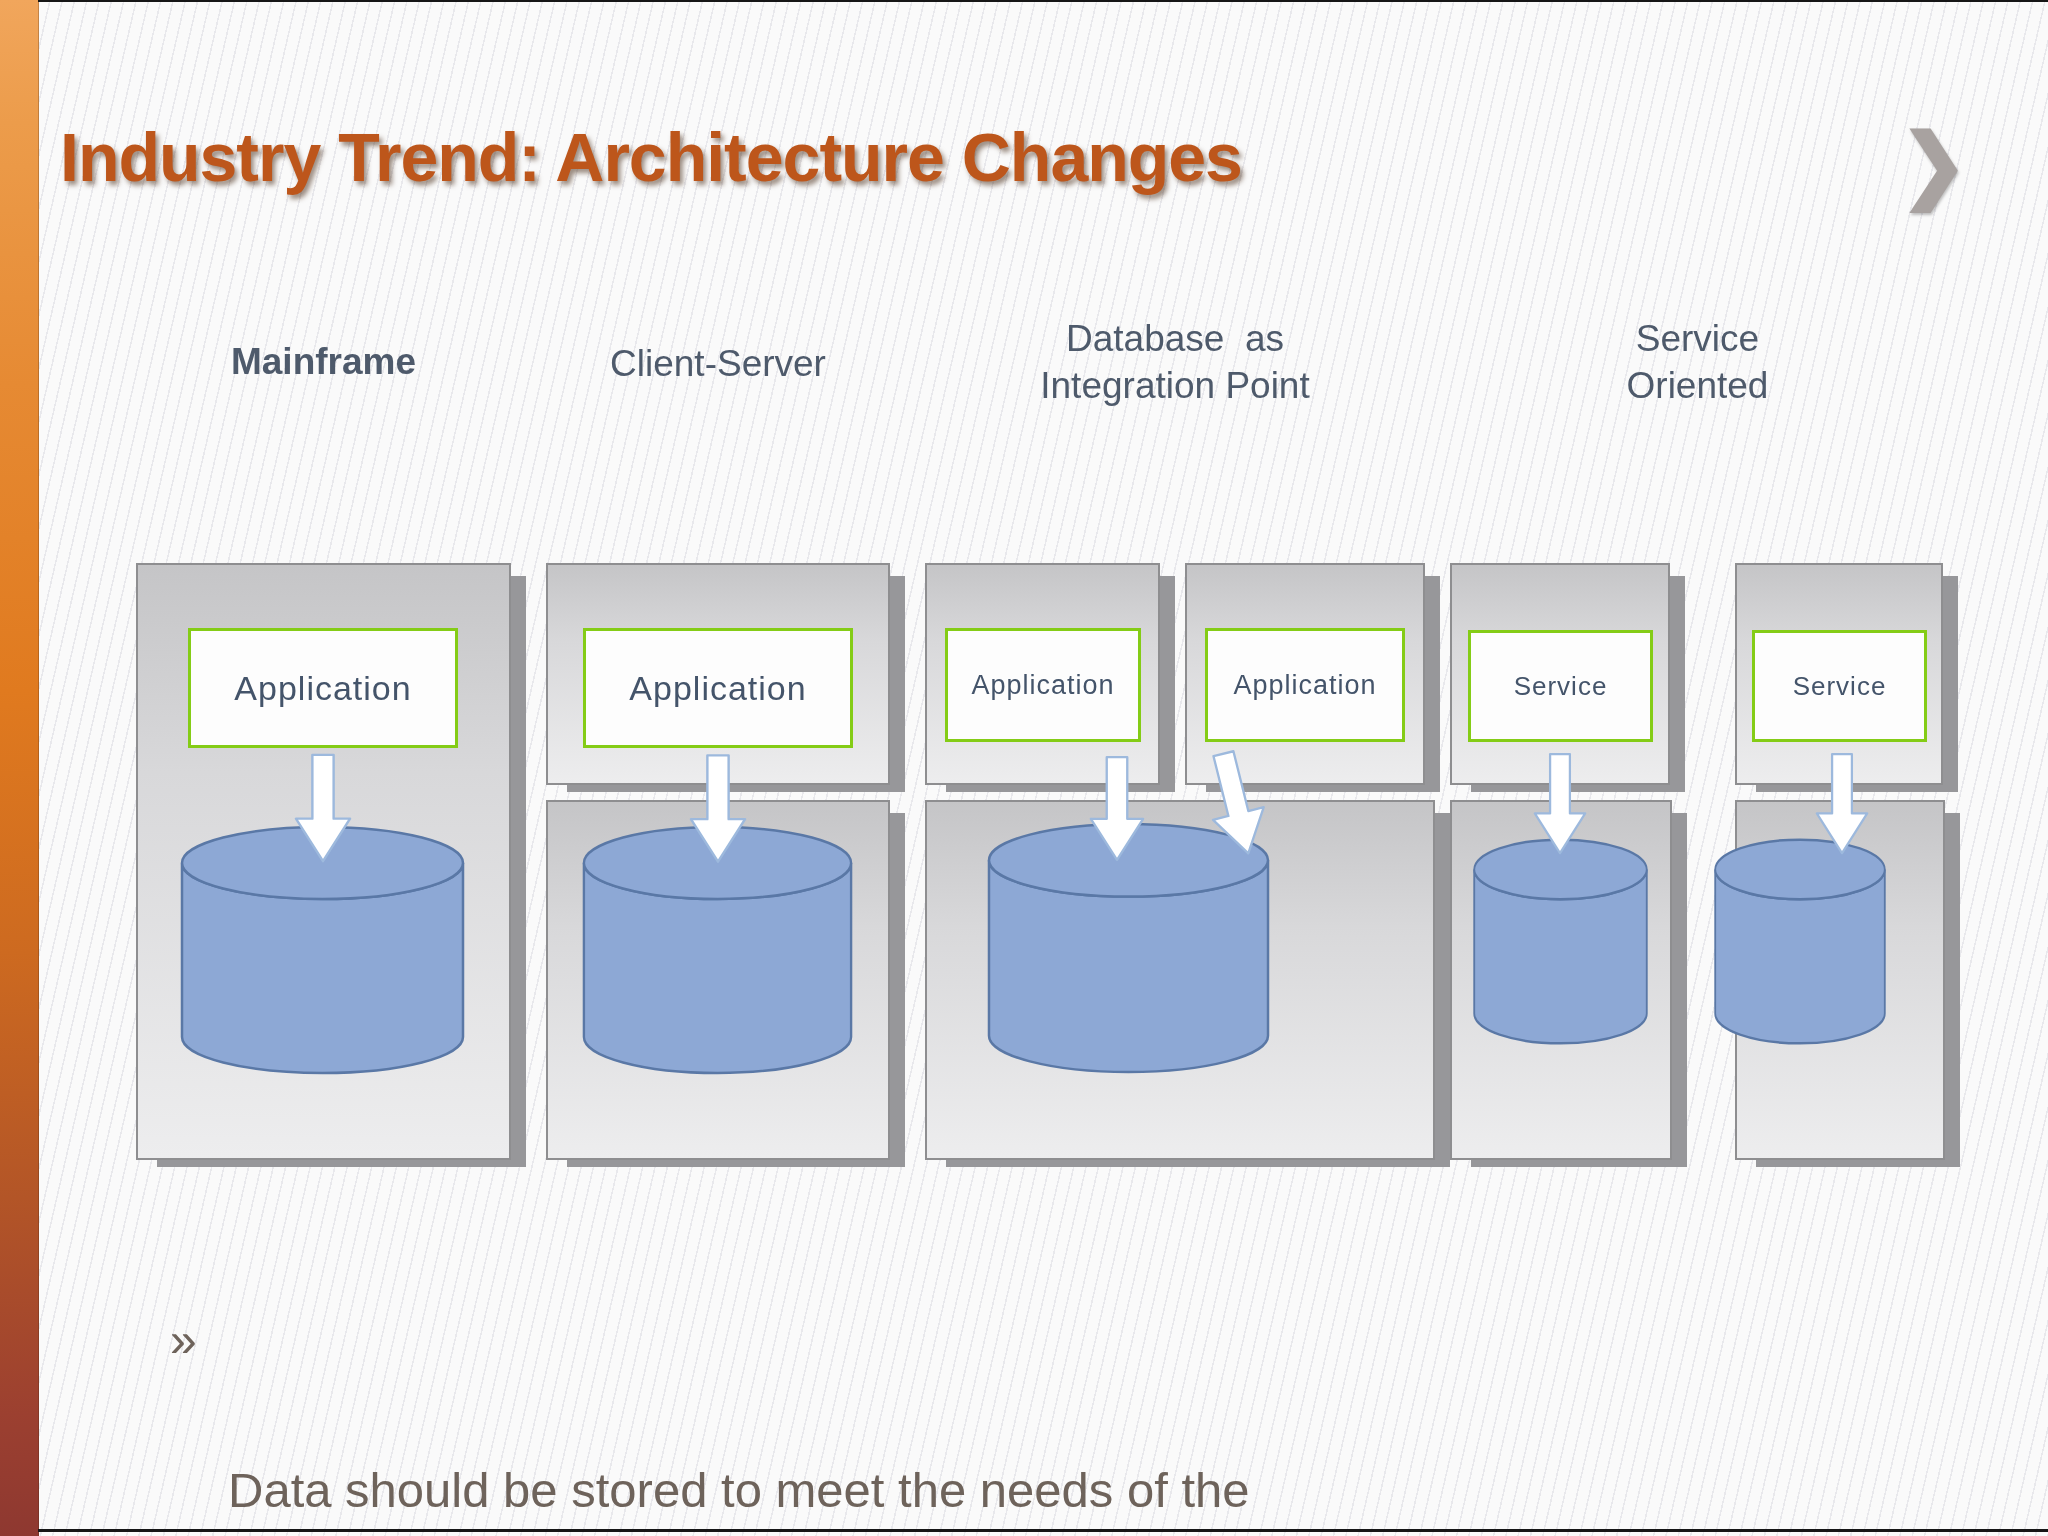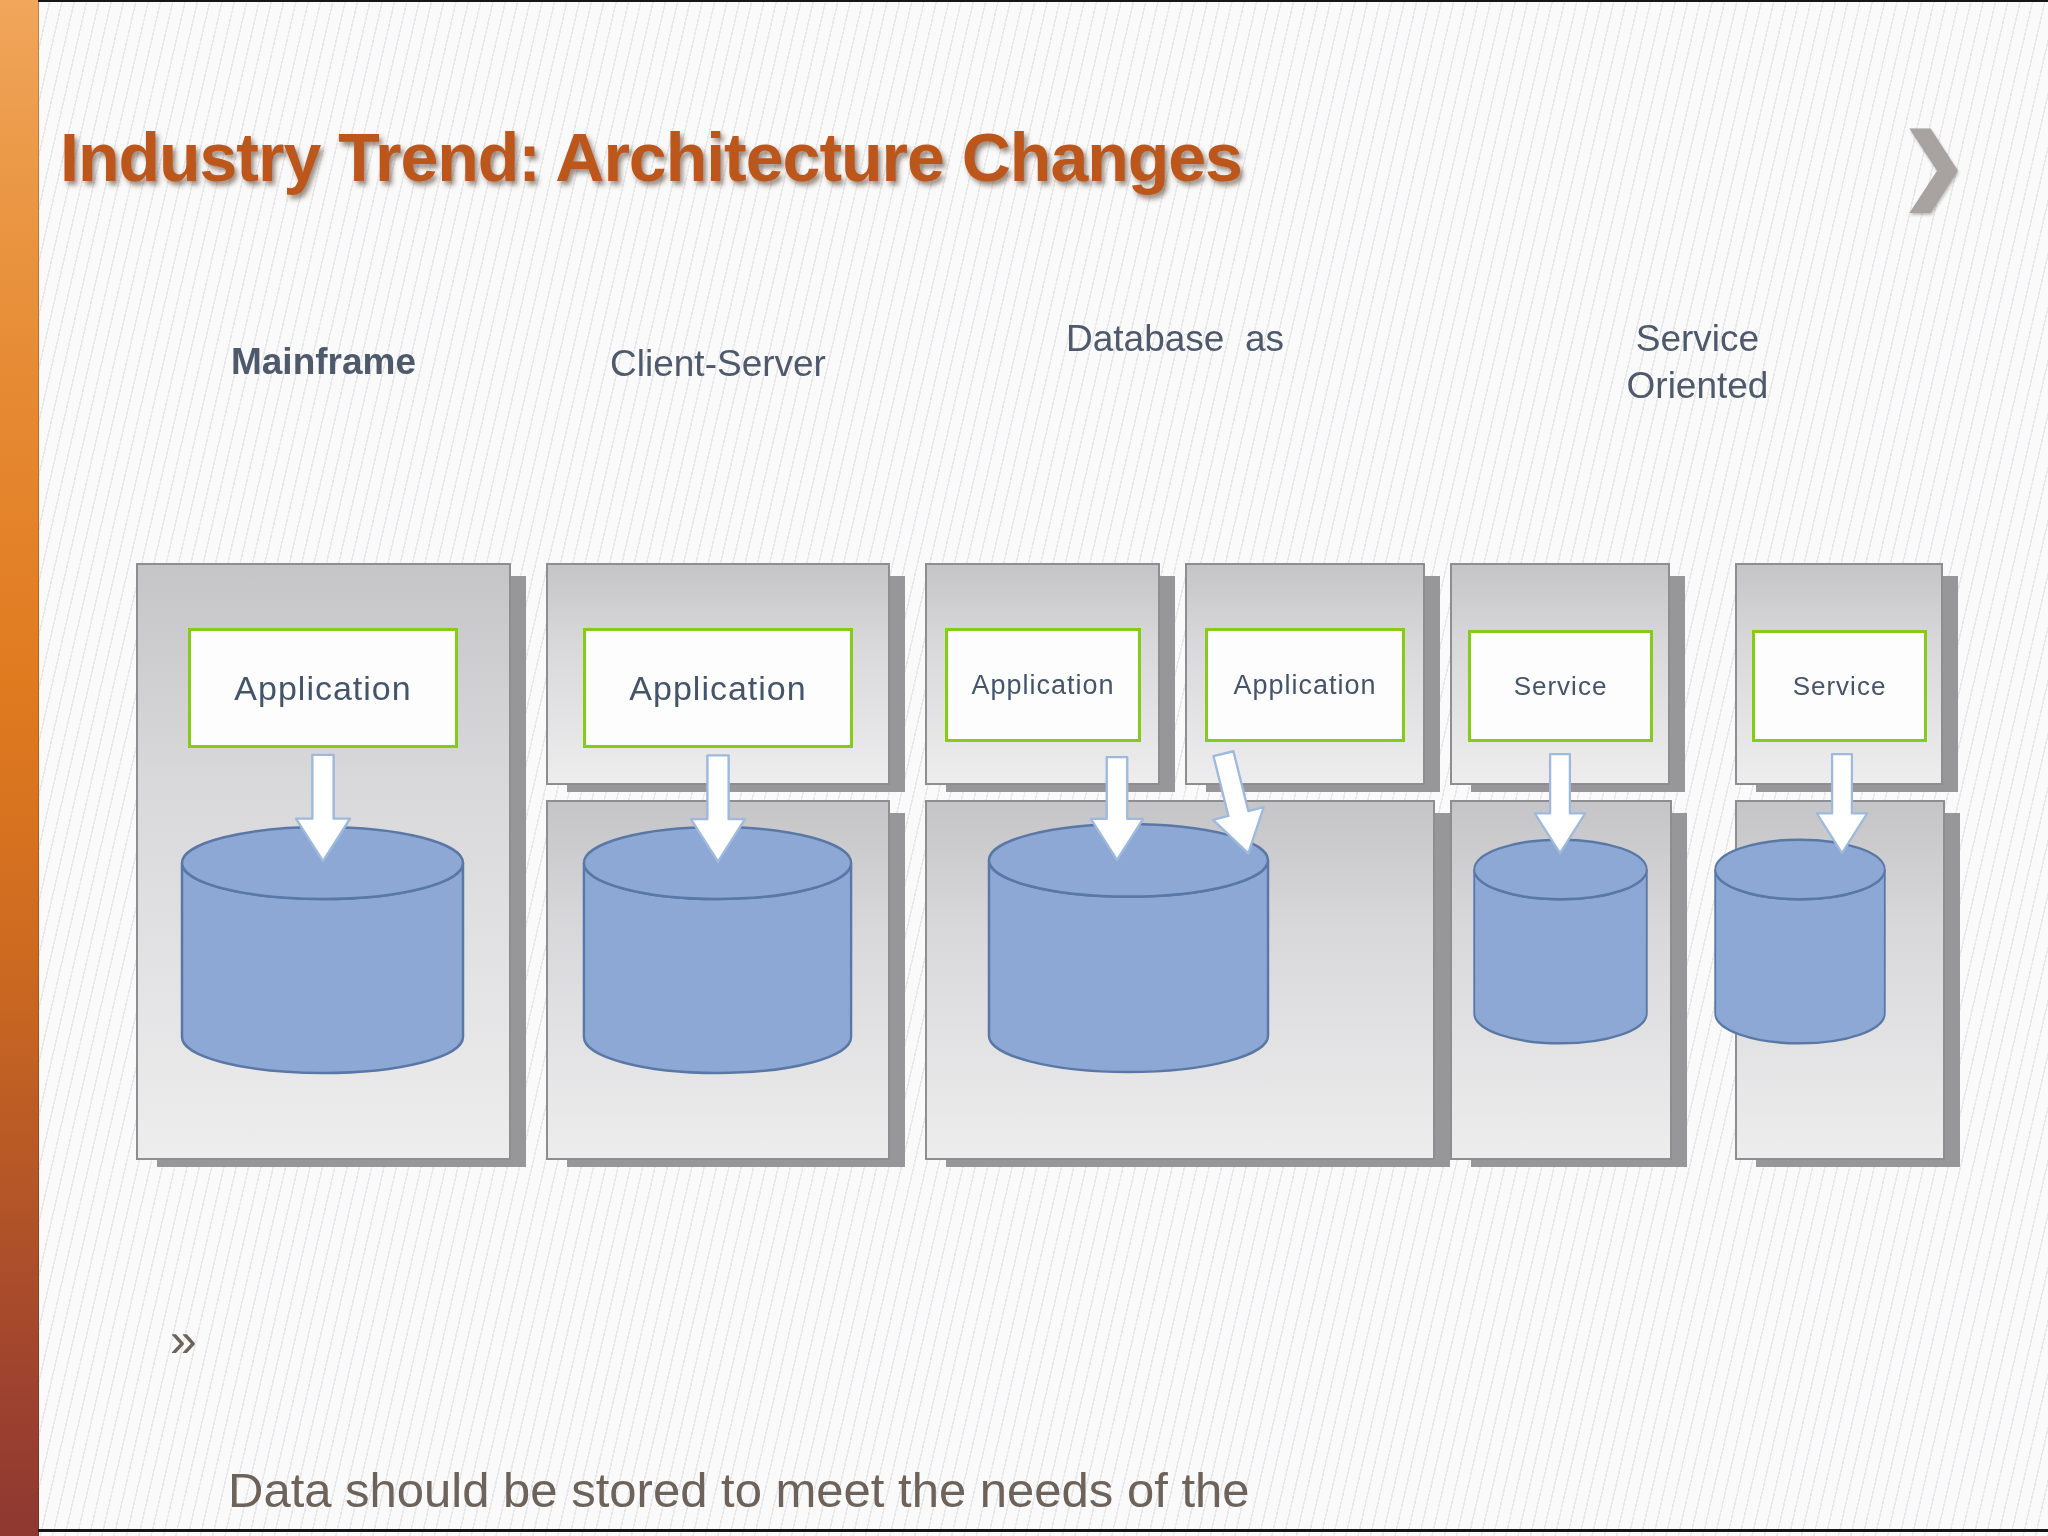--- a/index.html
+++ b/index.html
@@ -66,21 +66,21 @@
 
 <div class="accent-bar"></div>
 <div class="hairline-top"></div>
 <div class="hairline-bottom"></div>
 
 <div class="title-row">Industry Trend: Architecture Changes</div>
 <div class="chevron">❯</div>
 
 <div class="col-label" style="left:136px;top:338px;width:375px;font-weight:bold;">Mainframe</div>
 <div class="col-label" style="left:546px;top:340px;width:344px;">Client-Server</div>
-<div class="col-label" style="left:895px;top:315px;width:560px;"><div>Database  as</div></div>
+<div class="col-label" style="left:895px;top:315px;width:560px;"><div>Database  as</div><div>Integration Point</div></div>
 <div class="col-label" style="left:1450px;top:315px;width:495px;"><div>Service</div><div>Oriented</div></div>
 
 <div class="panel" style="left:136px;top:563px;width:375px;height:597px;"></div>
 <div class="panel" style="left:546px;top:563px;width:344px;height:222px;"></div>
 <div class="panel" style="left:546px;top:800px;width:344px;height:360px;"></div>
 <div class="panel" style="left:925px;top:563px;width:235px;height:222px;"></div>
 <div class="panel" style="left:1185px;top:563px;width:240px;height:222px;"></div>
 <div class="panel" style="left:925px;top:800px;width:510px;height:360px;"></div>
 <div class="panel" style="left:1450px;top:563px;width:220px;height:222px;"></div>
 <div class="panel" style="left:1450px;top:800px;width:222px;height:360px;"></div>

